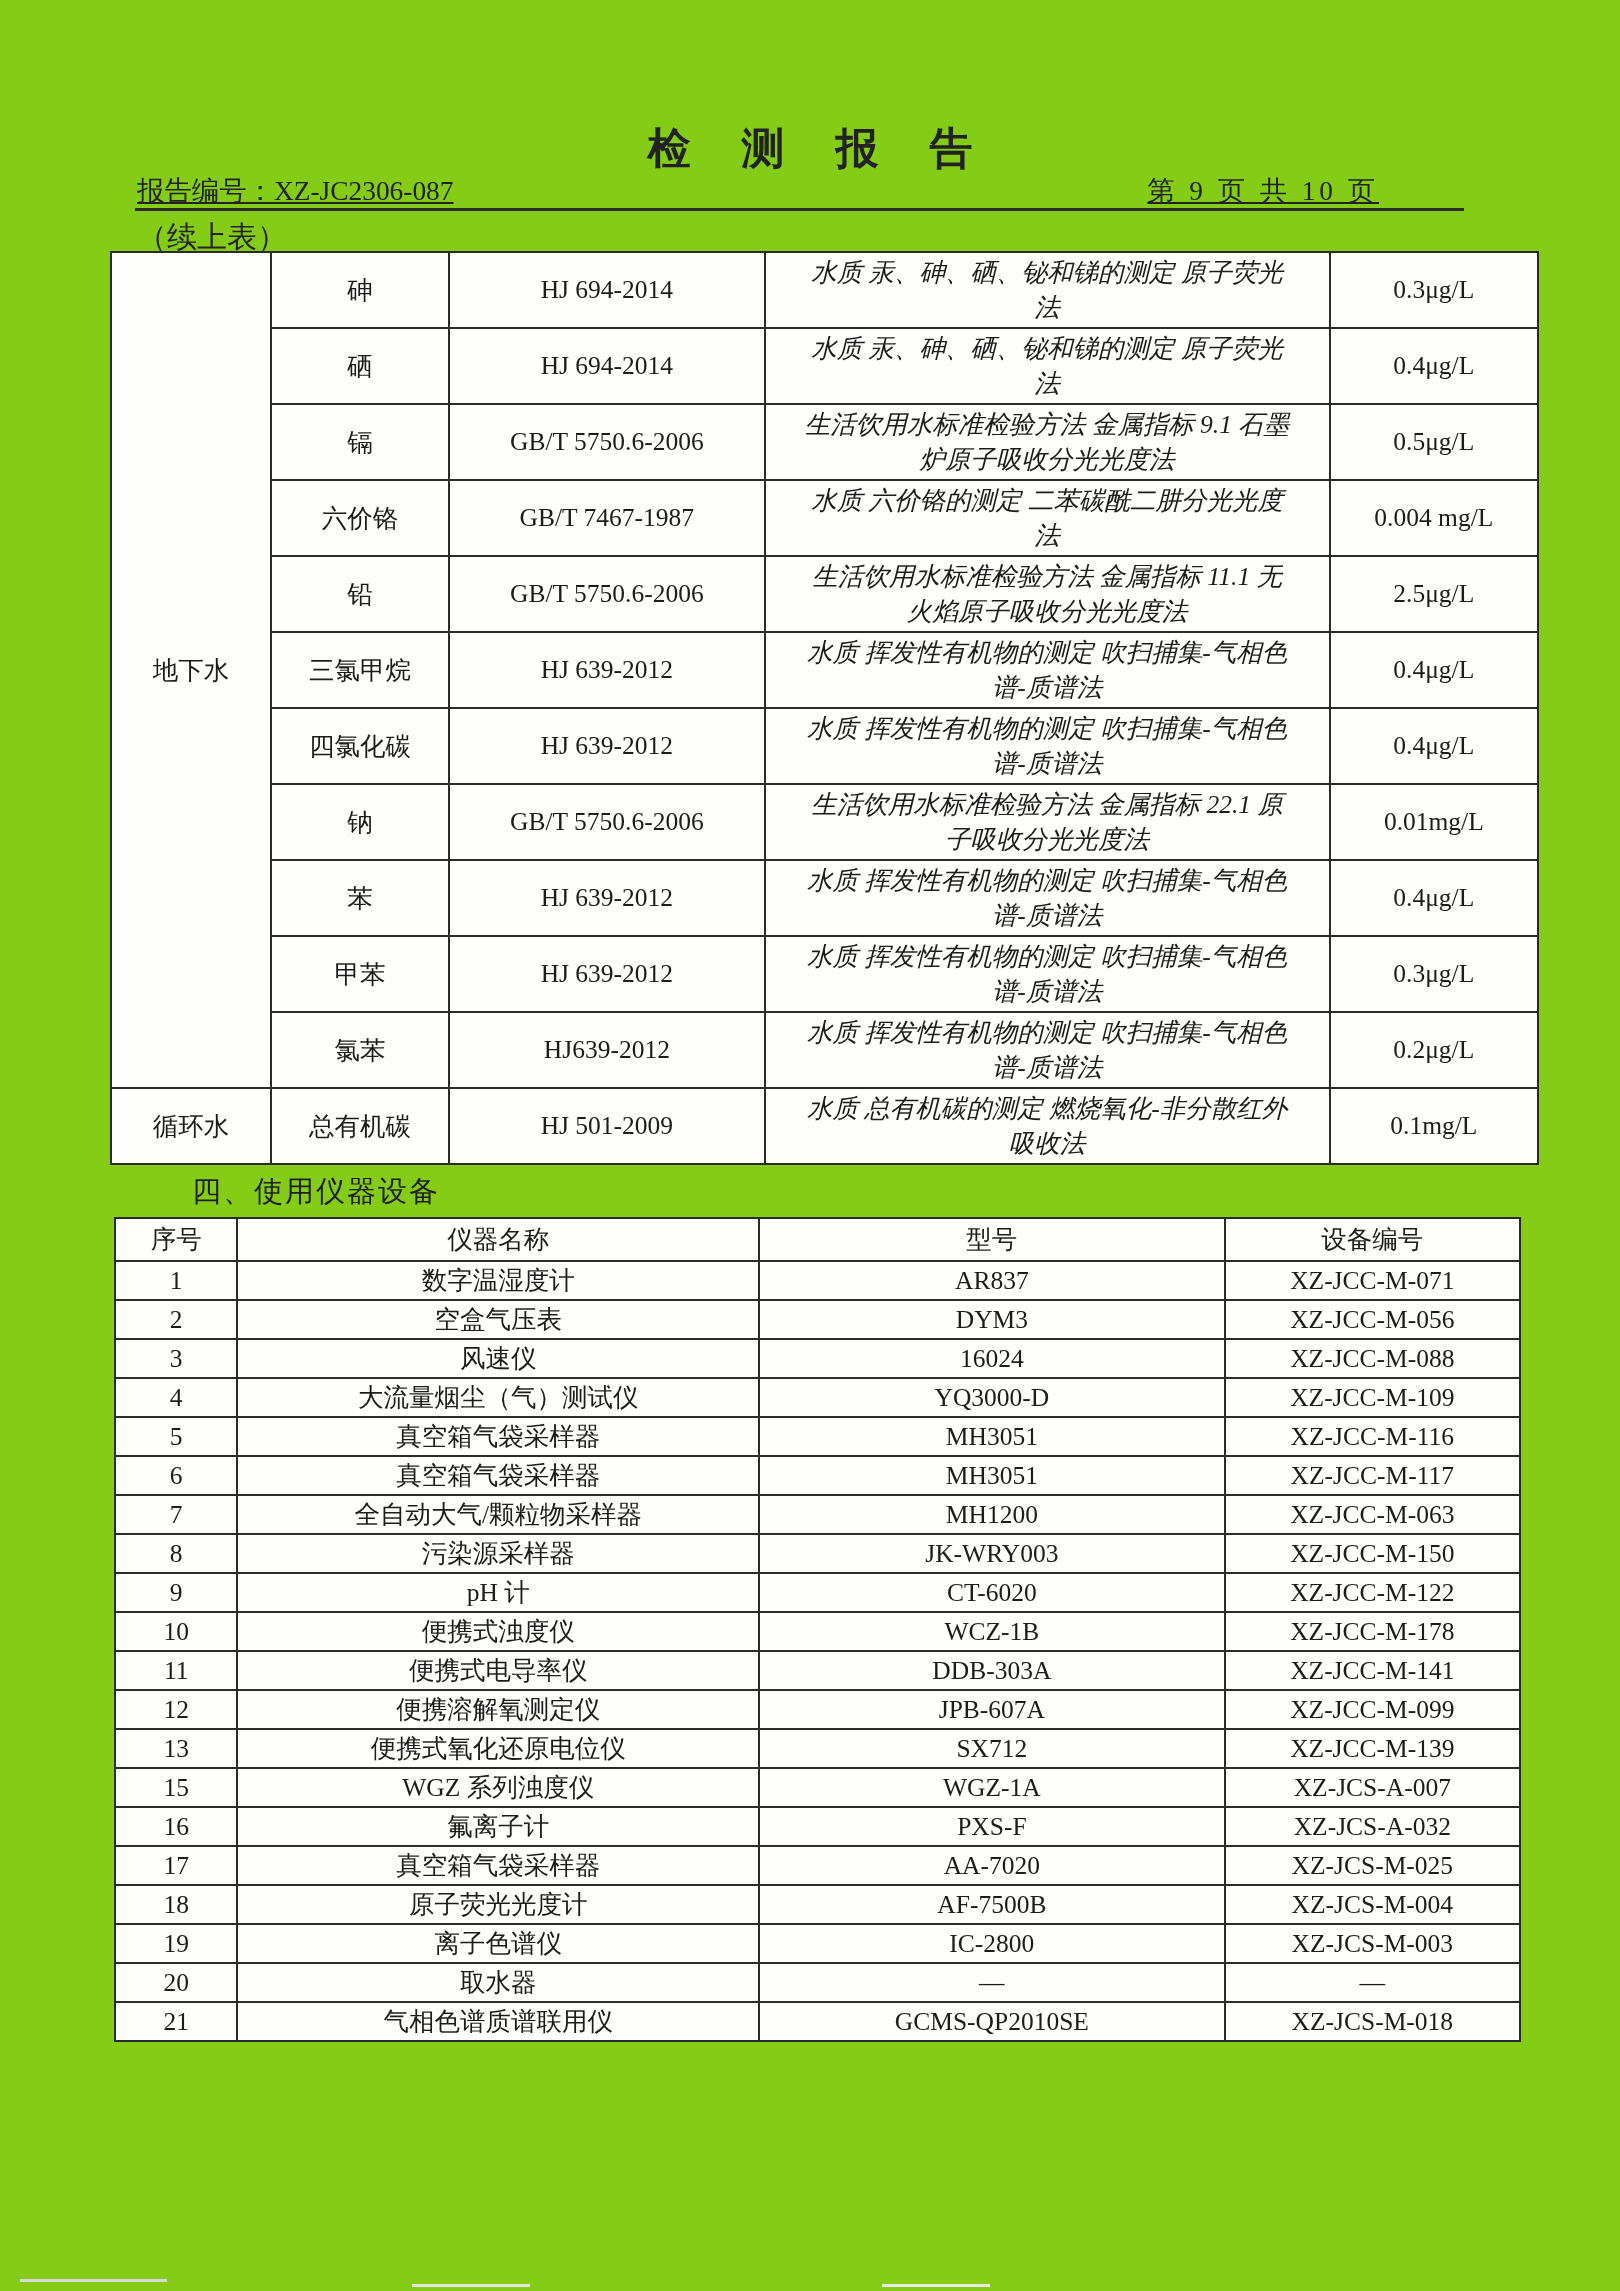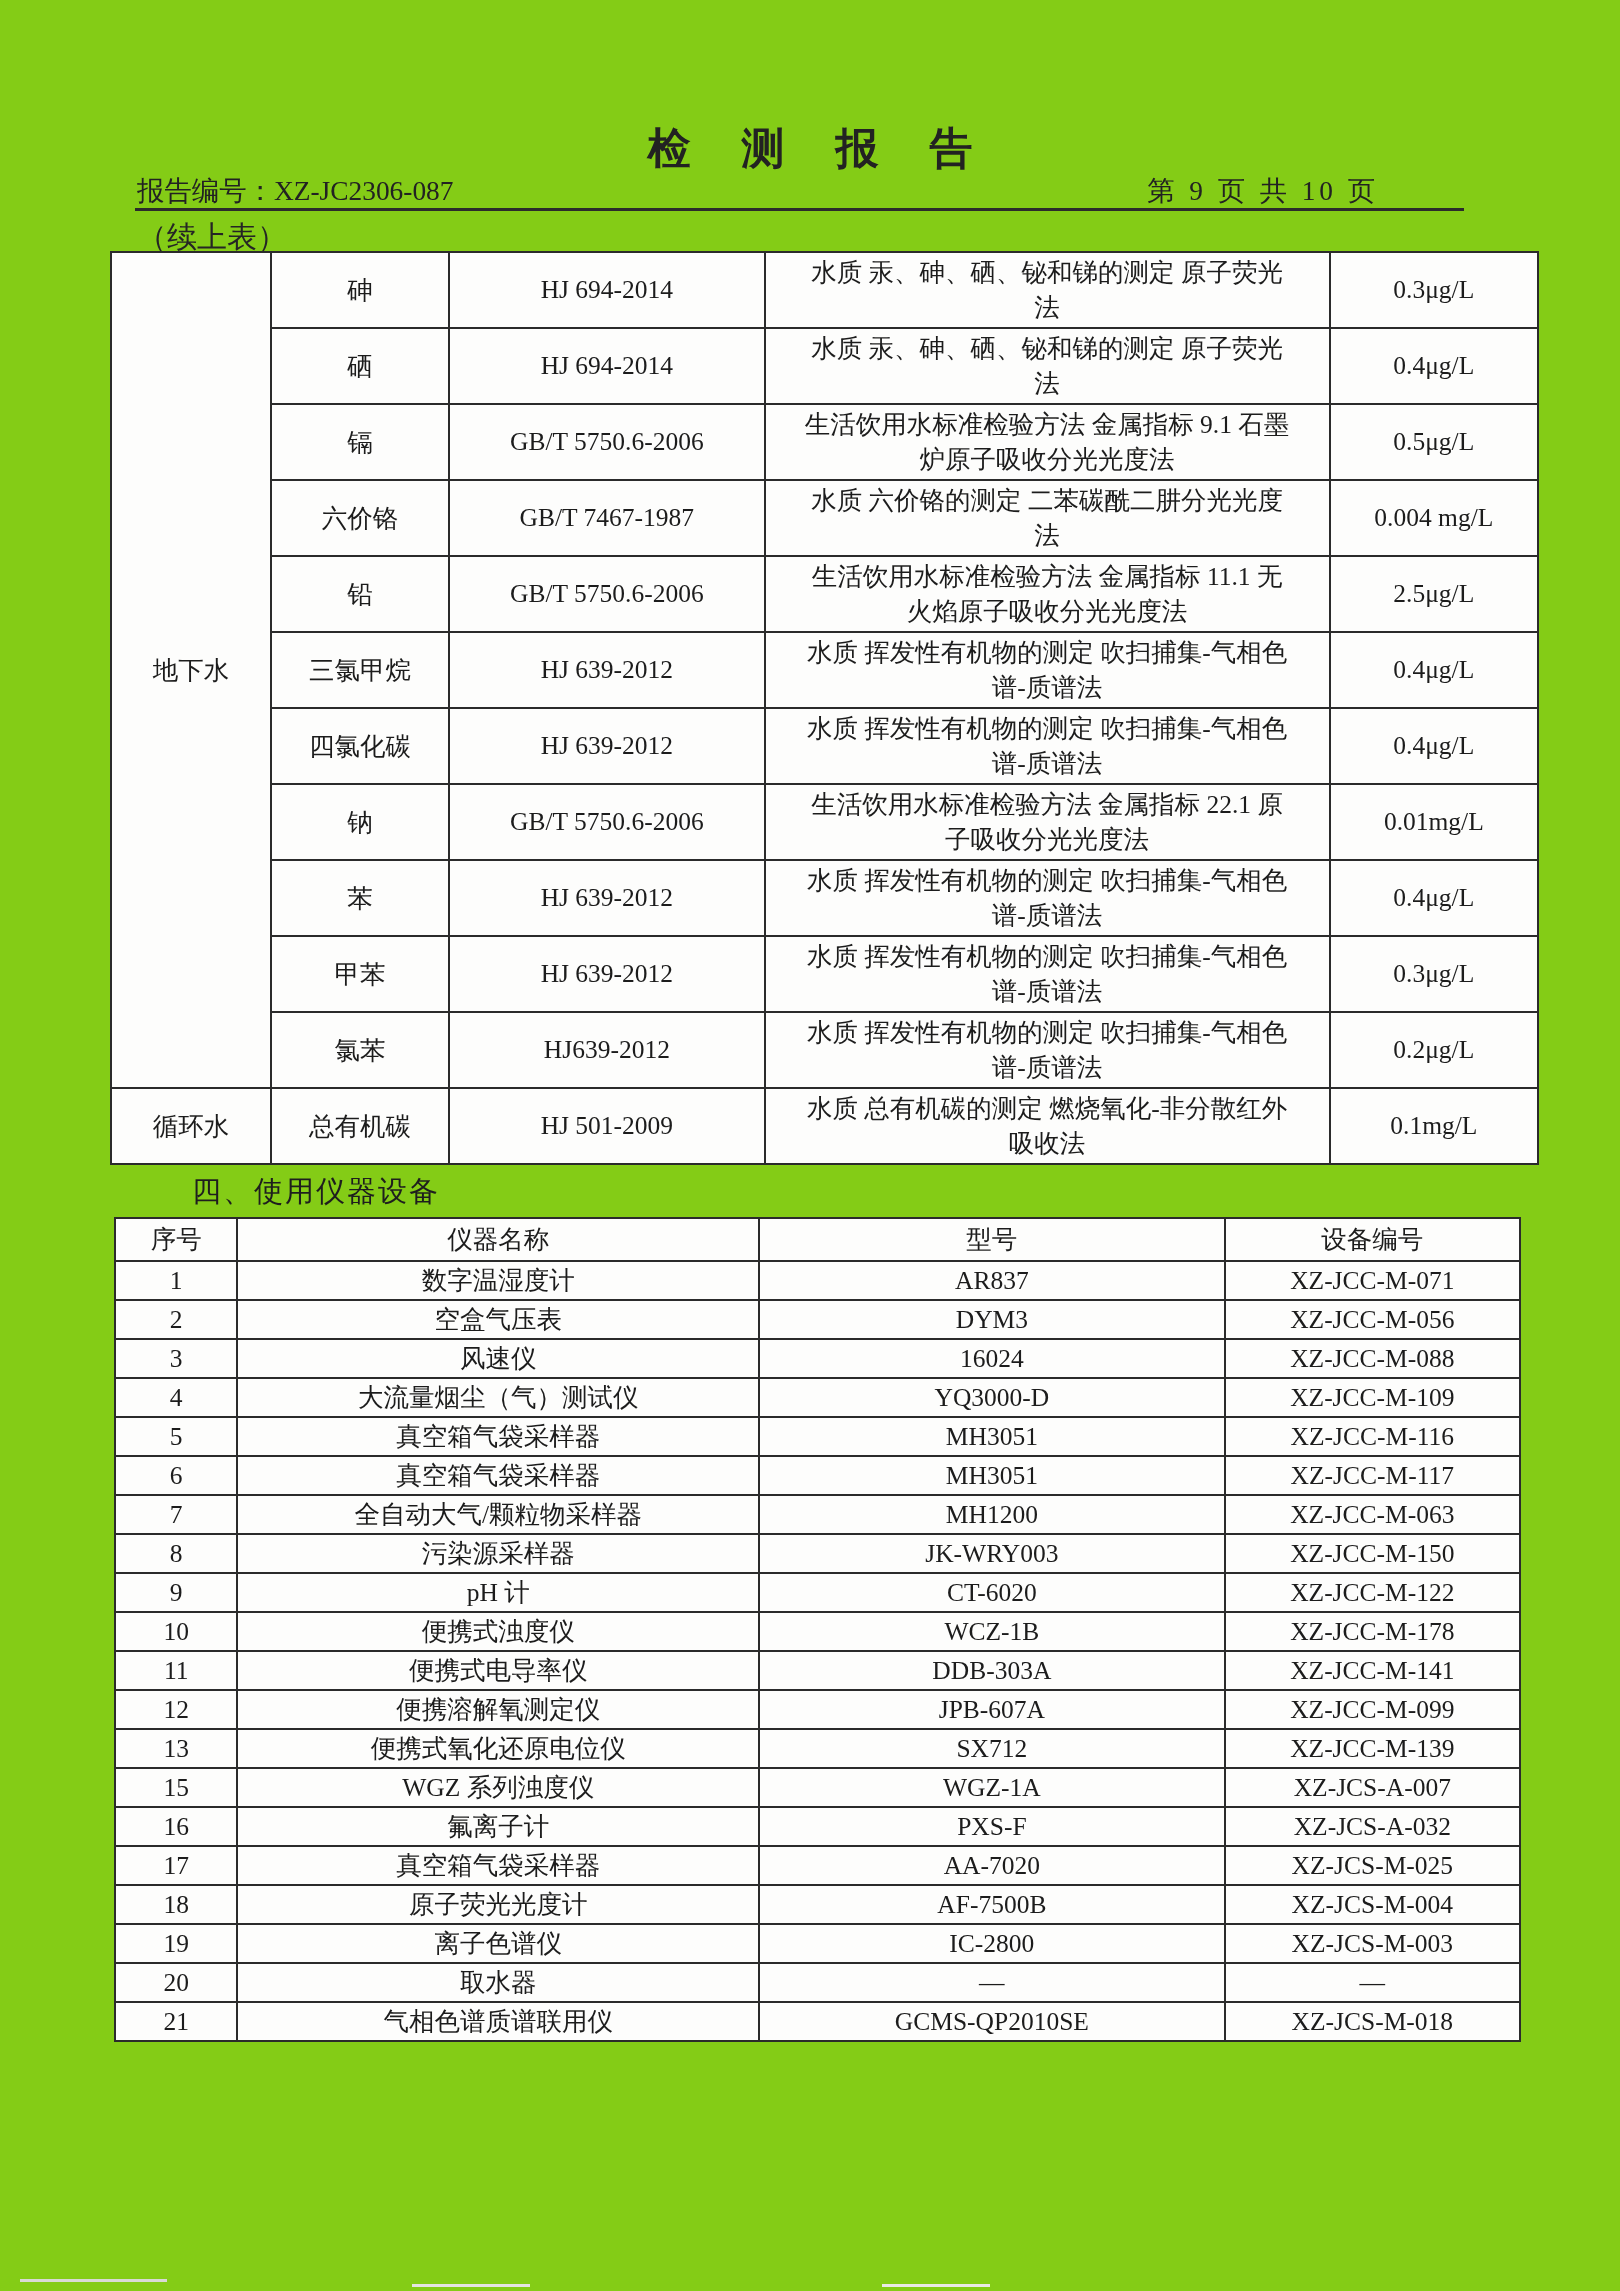--- a/index.html
+++ b/index.html
@@ -33,20 +33,21 @@
   .header-row {
     position: absolute;
     top: 173px;
     left: 137px;
     width: 1355px;
     display: flex;
     justify-content: space-between;
     align-items: baseline;
     font-size: 27.4px;
     color: #222;
+    text-decoration: underline;
   }
   .header-row .page-info { margin-right: 113px; letter-spacing: 3.9px; }
   .header-rule {
     position: absolute;
     top: 208px;
     left: 135px;
     width: 1329px;
     border-top: 3.9px solid #2b2b2b;
   }
   .continued-note {
@@ -76,21 +77,21 @@
     top: 251px;
     left: 110px;
     width: 1429px;
     border: 2.9px solid #2b2b2b;
     font-size: 25.5px;
   }
   .methods-table tr { height: 75px; }
   .methods-table .c-type   { width: 11.2%; }
   .methods-table .c-param  { width: 12.5%; }
   .methods-table .c-std    { width: 22.1%; }
-  .methods-table .c-method { width: 39.6%; padding: 2px 39px; line-height: 35px; }
+  .methods-table .c-method { width: 39.6%; padding: 2px 39px; line-height: 35px; font-style: italic; }
   .methods-table .c-limit  { width: 14.6%; }
   
   .section-heading {
     position: absolute;
     top: 1172px;
     left: 192px;
     font-size: 29px;
     font-weight: 400;
     letter-spacing: 2px;
     color: #1e1e1e;

